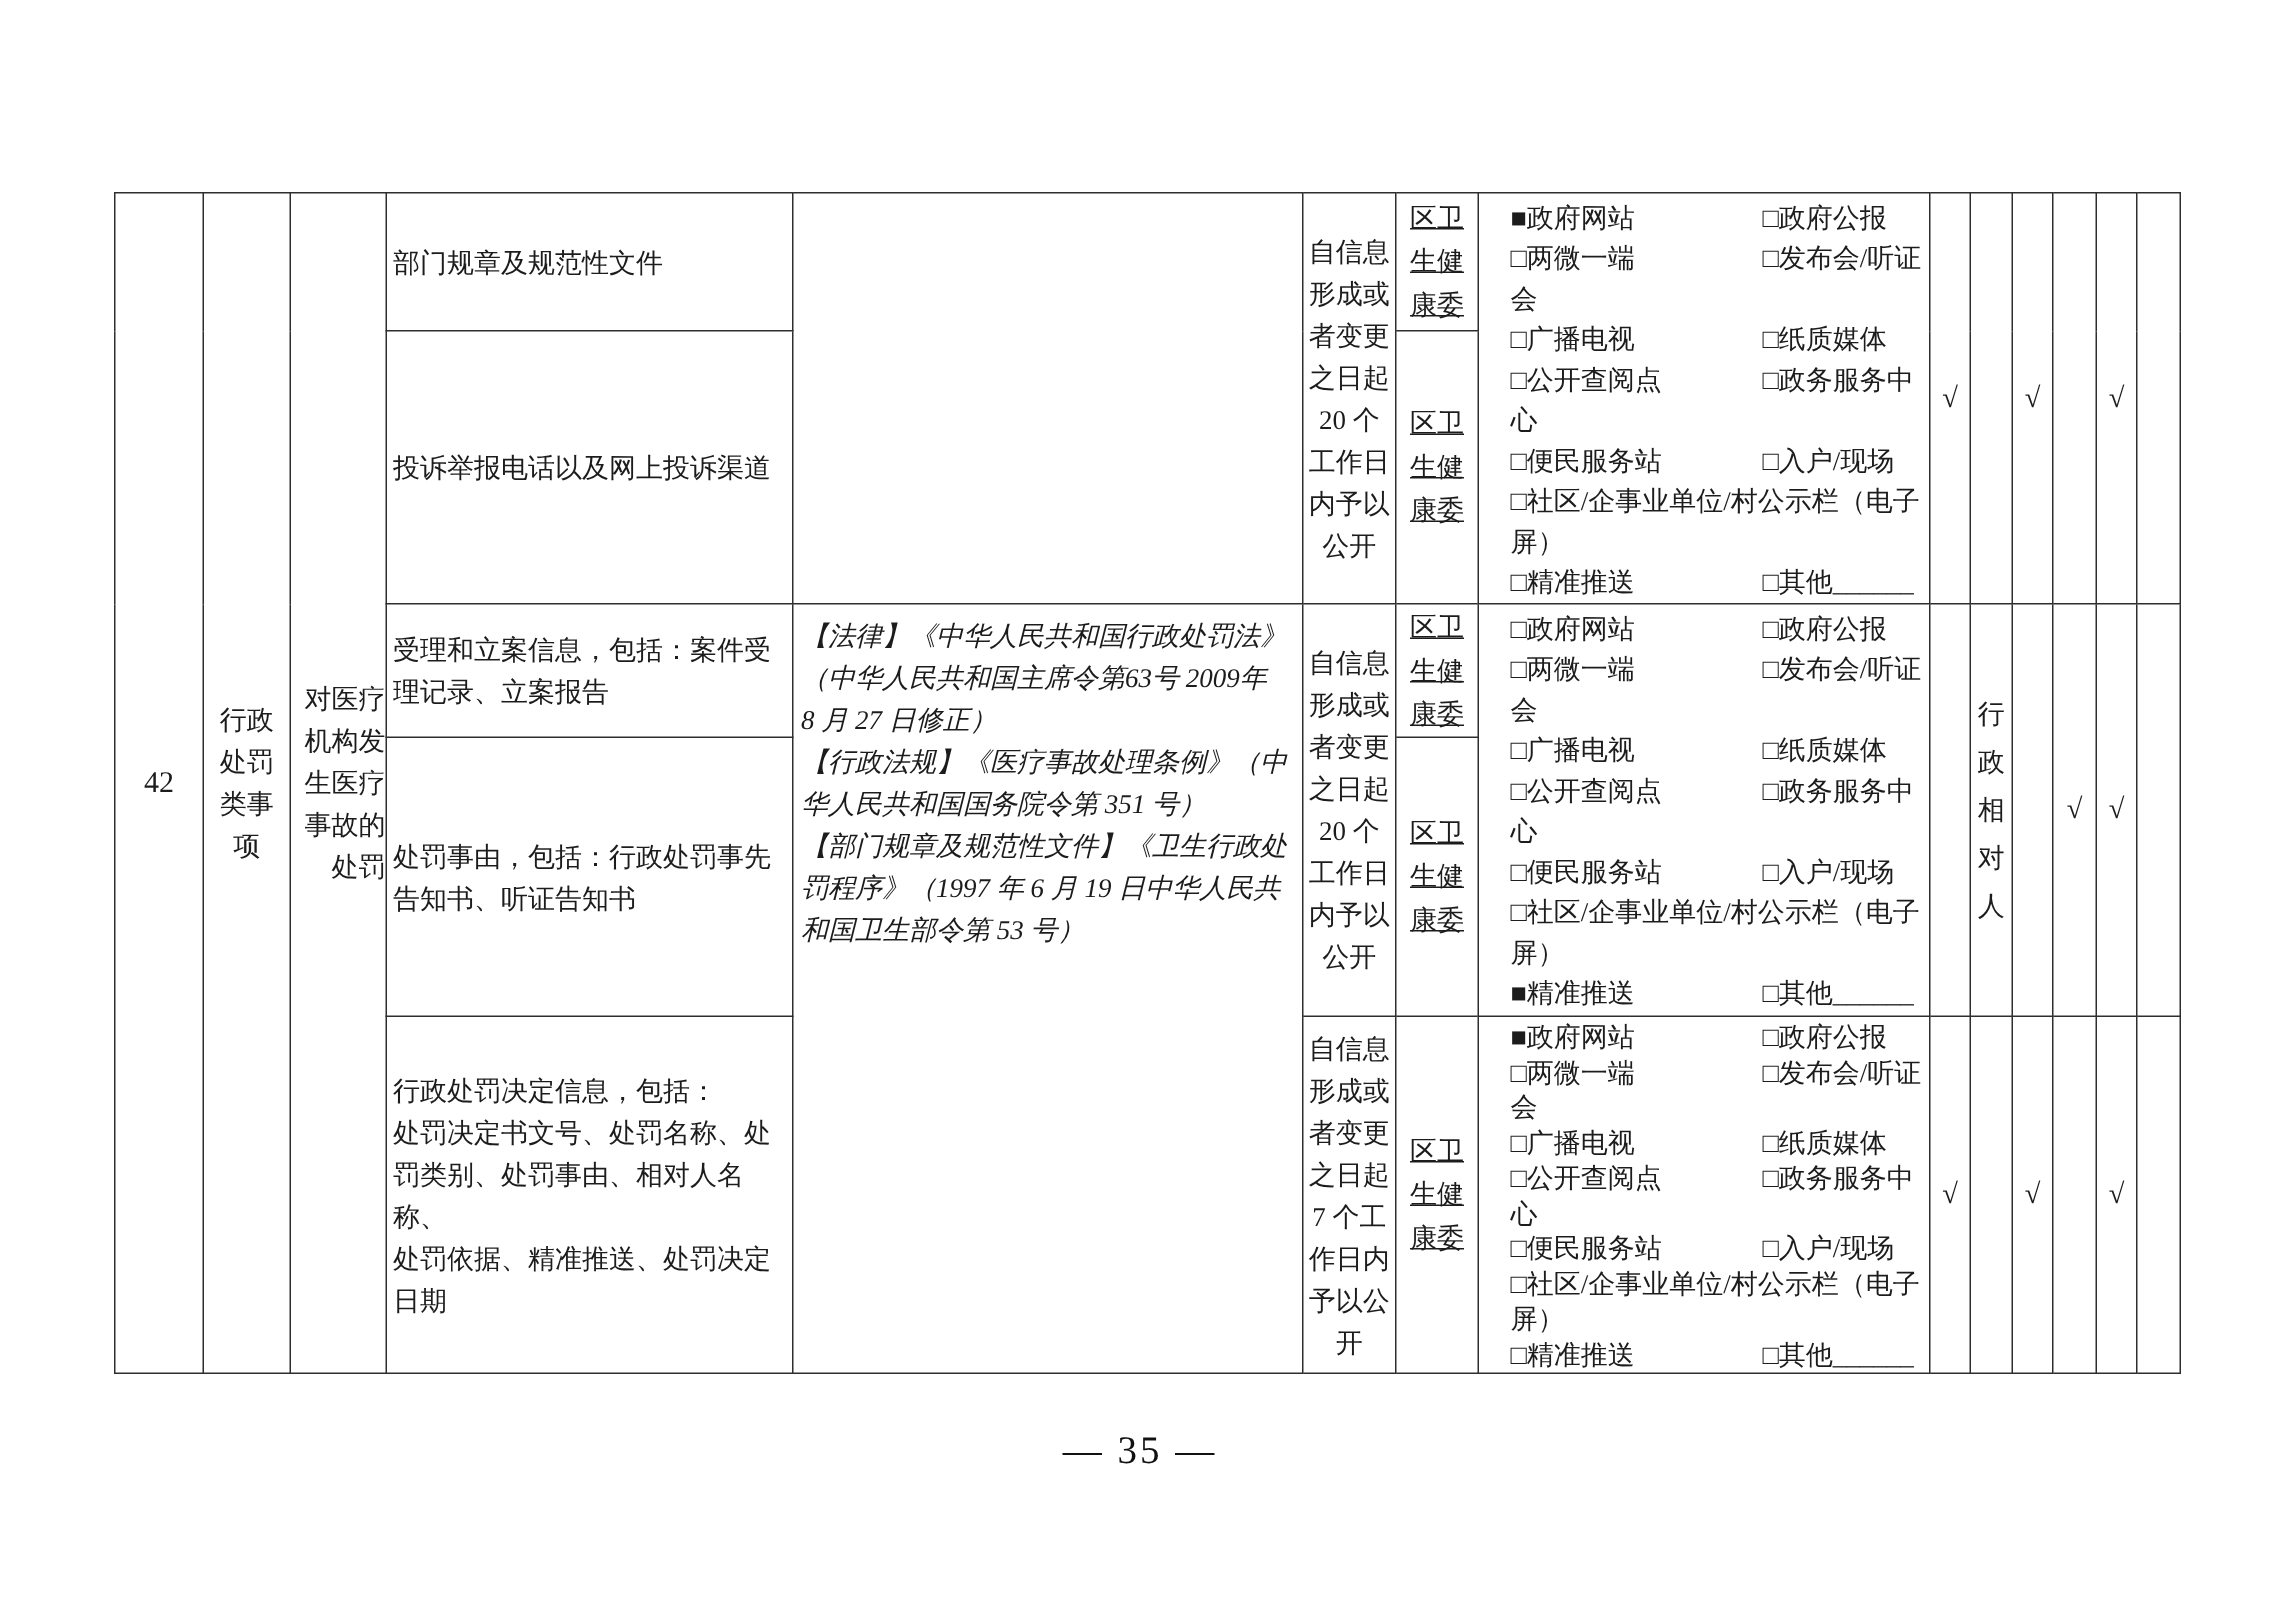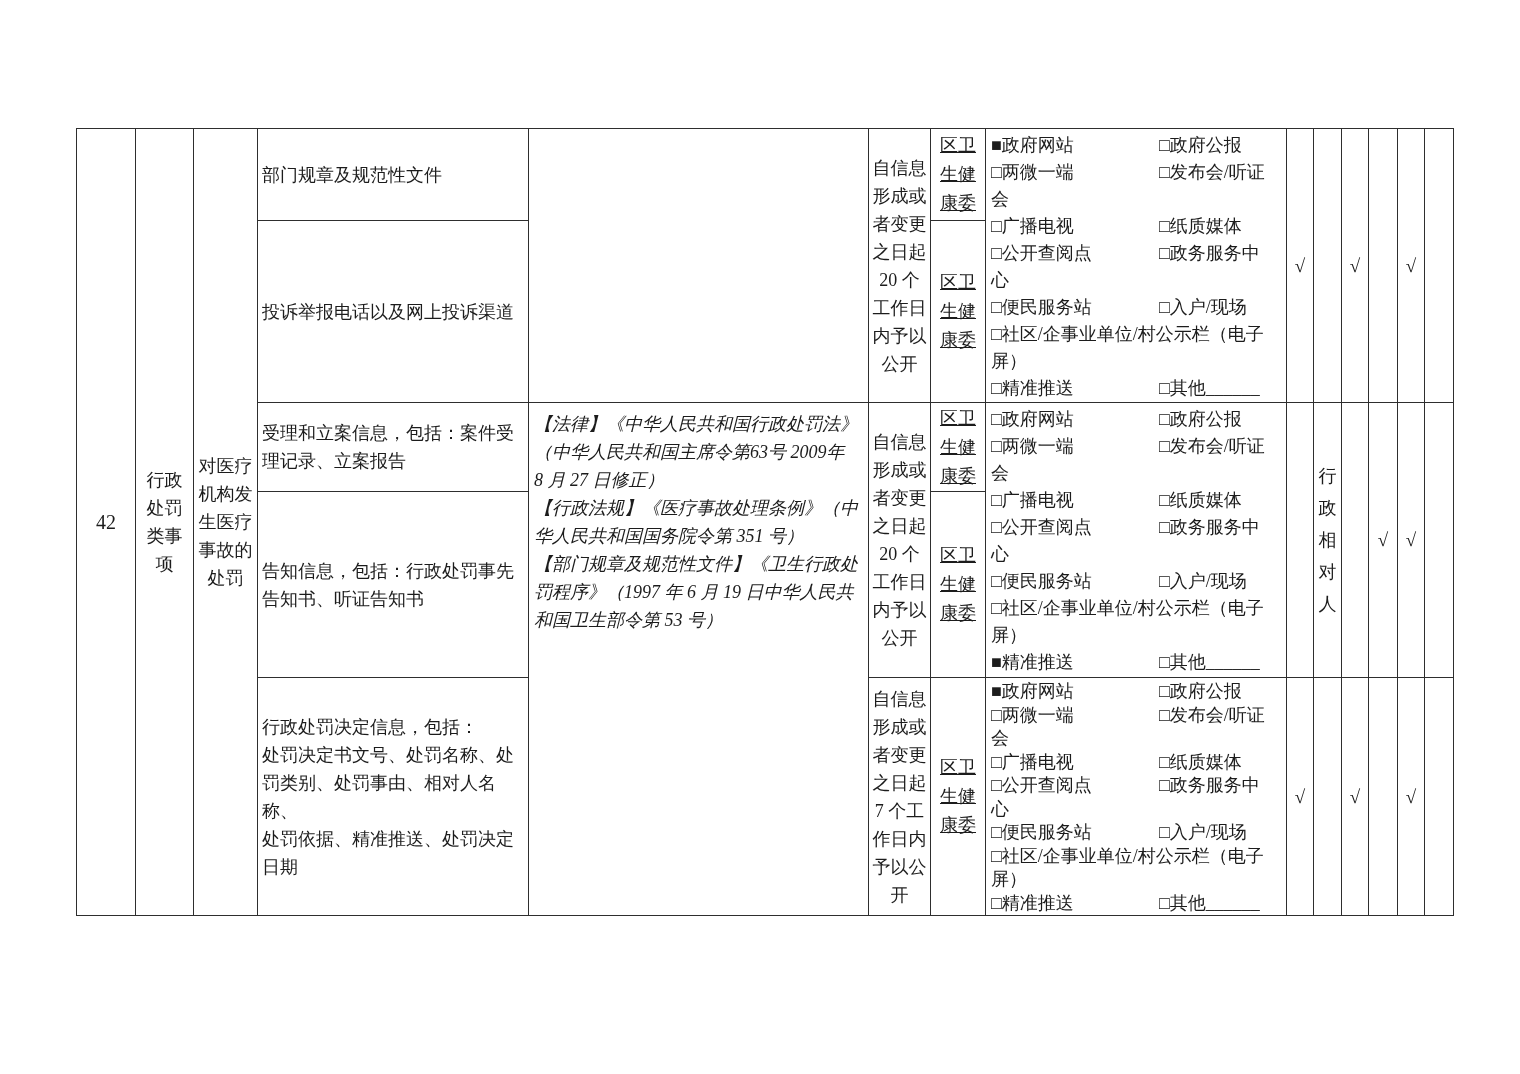--- a/index.html
+++ b/index.html
@@ -18,28 +18,28 @@
     font-size:18px;line-height:28px;overflow:hidden;
   }
   tr.r1{height:92px;}
   tr.r2{height:181px;}
   tr.r3{height:89px;}
   tr.r4{height:186px;}
   tr.r5{height:237px;}
   .preline{white-space:pre-line;}
   .num-cell{text-align:center;font-size:20px;}
   .cat-cell{text-align:center;line-height:28px;}
-  .subcat-cell{text-align:center;line-height:28px;}
+  .subcat-cell{text-align:right;line-height:28px;}
   .item-cell{padding:2px 4px;line-height:28px;white-space:pre-line;}
   .legal-cell{vertical-align:top;padding:7px 4px 0 5px;line-height:28px;font-style:italic;}
   .legal-cell .para{white-space:pre-line;}
   .timing-cell{padding:0 3px;text-align:center;line-height:28px;white-space:pre-line;}
   .org-cell{text-align:center;line-height:29px;white-space:pre-line;text-decoration:underline;}
   .channels-cell{vertical-align:top;}
-  .ch-wrap{padding:3px 0 0 5px;}
+  .ch-wrap{padding:3px 0 0 5px;margin-left:16px;}
   .ch-wrap.b12{line-height:27px;}
   .ch-wrap.b3{line-height:23.5px;padding-top:2px;}
   .ch-line{white-space:nowrap;}
   .ch-l{display:inline-block;min-width:168px;}
   .flag-cell{text-align:center;font-size:19px;}
   .vtext{line-height:32px;text-align:center;white-space:pre-line;font-size:18px;}
   .page-number{
     position:absolute;left:0;top:952px;width:100%;
     text-align:center;font-size:26px;letter-spacing:2px;color:#111;
   }
@@ -165,21 +165,21 @@
 相
 对
 人</td>
     <td class="flag-cell" rowspan="2"></td>
     <td class="flag-cell" rowspan="2">√</td>
     <td class="flag-cell" rowspan="2">√</td>
     <td class="flag-cell" rowspan="2"></td>
   </tr>
 
   <tr class="r4">
-    <td class="item-cell">告知信息，包括：行政处罚事先
+    <td class="item-cell">处罚事由，包括：行政处罚事先
 告知书、听证告知书</td>
     <td class="org-cell">区卫
 生健
 康委</td>
   </tr>
 
   <tr class="r5">
     <td class="item-cell">行政处罚决定信息，包括：
 处罚决定书文号、处罚名称、处
 罚类别、处罚事由、相对人名称、
@@ -213,14 +213,15 @@
     <td class="flag-cell">√</td>
     <td class="flag-cell"></td>
     <td class="flag-cell">√</td>
     <td class="flag-cell"></td>
     <td class="flag-cell">√</td>
     <td class="flag-cell"></td>
   </tr>
 </tbody>
     </table>
 
+<div class="page-number">— 35 —</div>
 
 </div>
 
 </body></html>

